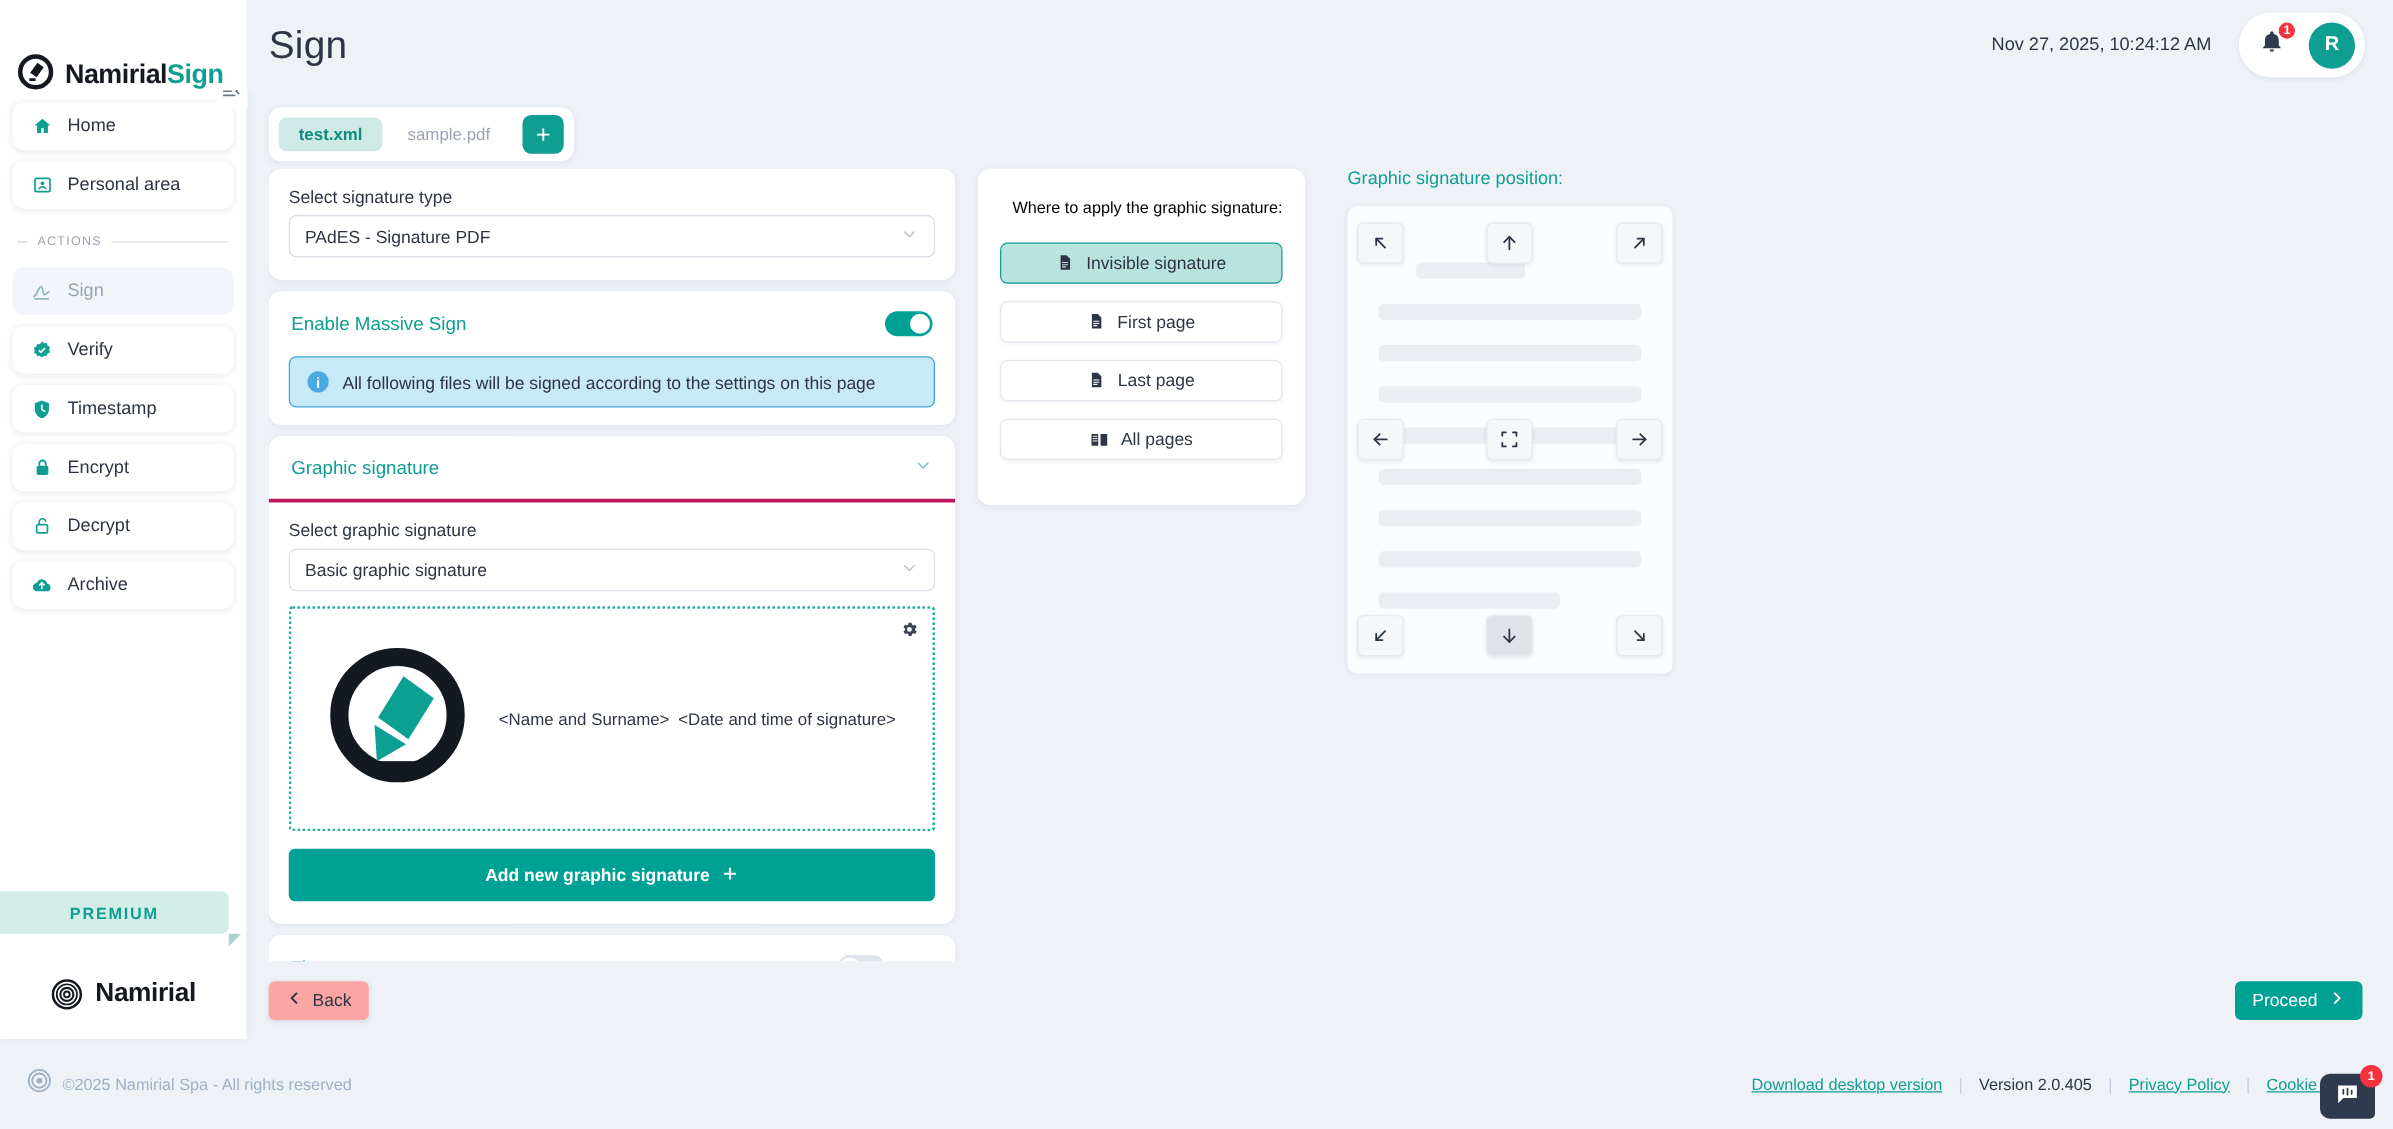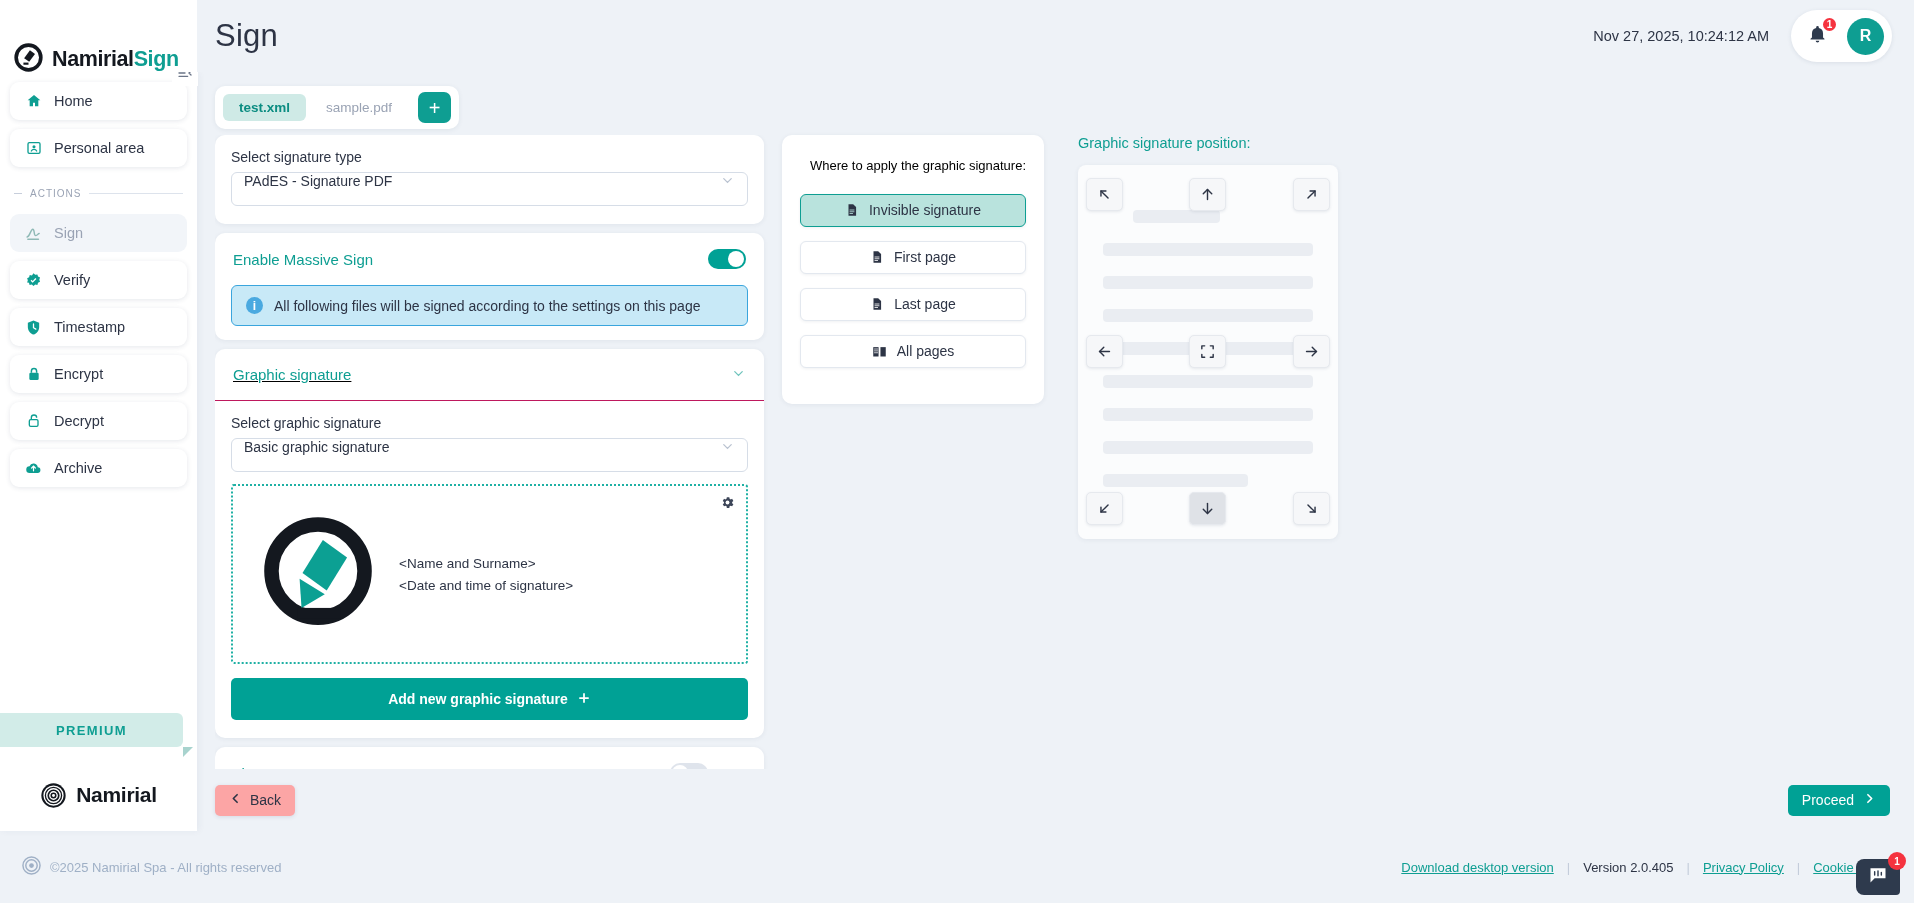--- a/index.html
+++ b/index.html
@@ -149,21 +149,21 @@
     width: 567px; flex: 0 0 567px;
     display: flex; flex-direction: column; gap: 9px;
     padding-right: 18px;
     overflow: hidden;
   }
   .card { background: #fff; border-radius: 10px; box-shadow: 0 1px 5px rgba(40,60,90,.07); }
   .card-pad { padding: 14px 16px 18px 16px; }
   .field-label { font-size: 14px; color: #2d3445; margin-bottom: 7px; }
   .select {
     height: 34px; border: 1px solid #d6dde7; border-radius: 6px;
-    display: flex; padding: 0 12px;
+    display: flex; align-items: center; padding: 0 12px;
     font-size: 14px; color: #2d3445; background: #fff; cursor: pointer;
   }
   .select .chev { margin-left: auto; color: #b9c2d0; font-size: 12px; }
 
   .row-toggle {
     display: flex; align-items: center;
     padding: 16px 18px; min-height: 52px;
   }
   .row-toggle .lbl { font-size: 15px; color: #0e9e92; }
   .toggle {
@@ -183,39 +183,38 @@
   }
   .alert .info-ico {
     width: 17px; height: 17px; flex: 0 0 17px; border-radius: 50%;
     background: #4aa9e0; color: #fff; font-size: 12px; font-weight: bold;
     display: flex; align-items: center; justify-content: center;
   }
 
   .sect-head {
     display: flex; align-items: center; gap: 9px;
     padding: 16px 18px; min-height: 52px;
-    border-bottom: 1px solid #be185d;
+    border-bottom: 3px solid #be185d;
     cursor: pointer;
-    text-decoration: underline;
   }
   .sect-head .title { font-size: 15px; color: #0e9e92; }
   .sect-head .dot { width: 8px; height: 8px; border-radius: 50%; background: #8d9bb2; }
   .sect-head .state { font-size: 13.5px; color: #9aa3b4; }
   .sect-head .chev { margin-left: auto; color: #6ec3bc; font-size: 14px; }
 
   .sig-preview {
     margin: 12px 0 0 0;
     border: 2px dotted #1fb0a4; border-radius: 3px;
     height: 180px; position: relative;
     display: flex; align-items: center; padding-left: 22px; gap: 18px;
     background: #fff;
   }
   .sig-gear { position: absolute; top: 9px; right: 11px; color: #3c4558; cursor: pointer; }
   .sig-logo { width: 126px; height: 126px; flex: 0 0 126px; }
-  .sig-lines { display: flex; flex-direction: column; gap: 7px; }
+  .sig-lines { display: flex; gap: 7px; }
   .sig-lines span { font-size: 13.5px; color: #2d3445; }
 
   .btn-add {
     margin-top: 14px; height: 42px; border-radius: 5px; background: #00a195;
     color: #fff; font-size: 14px; font-weight: bold;
     display: flex; align-items: center; justify-content: center; gap: 9px;
     cursor: pointer;
   }
 
   

